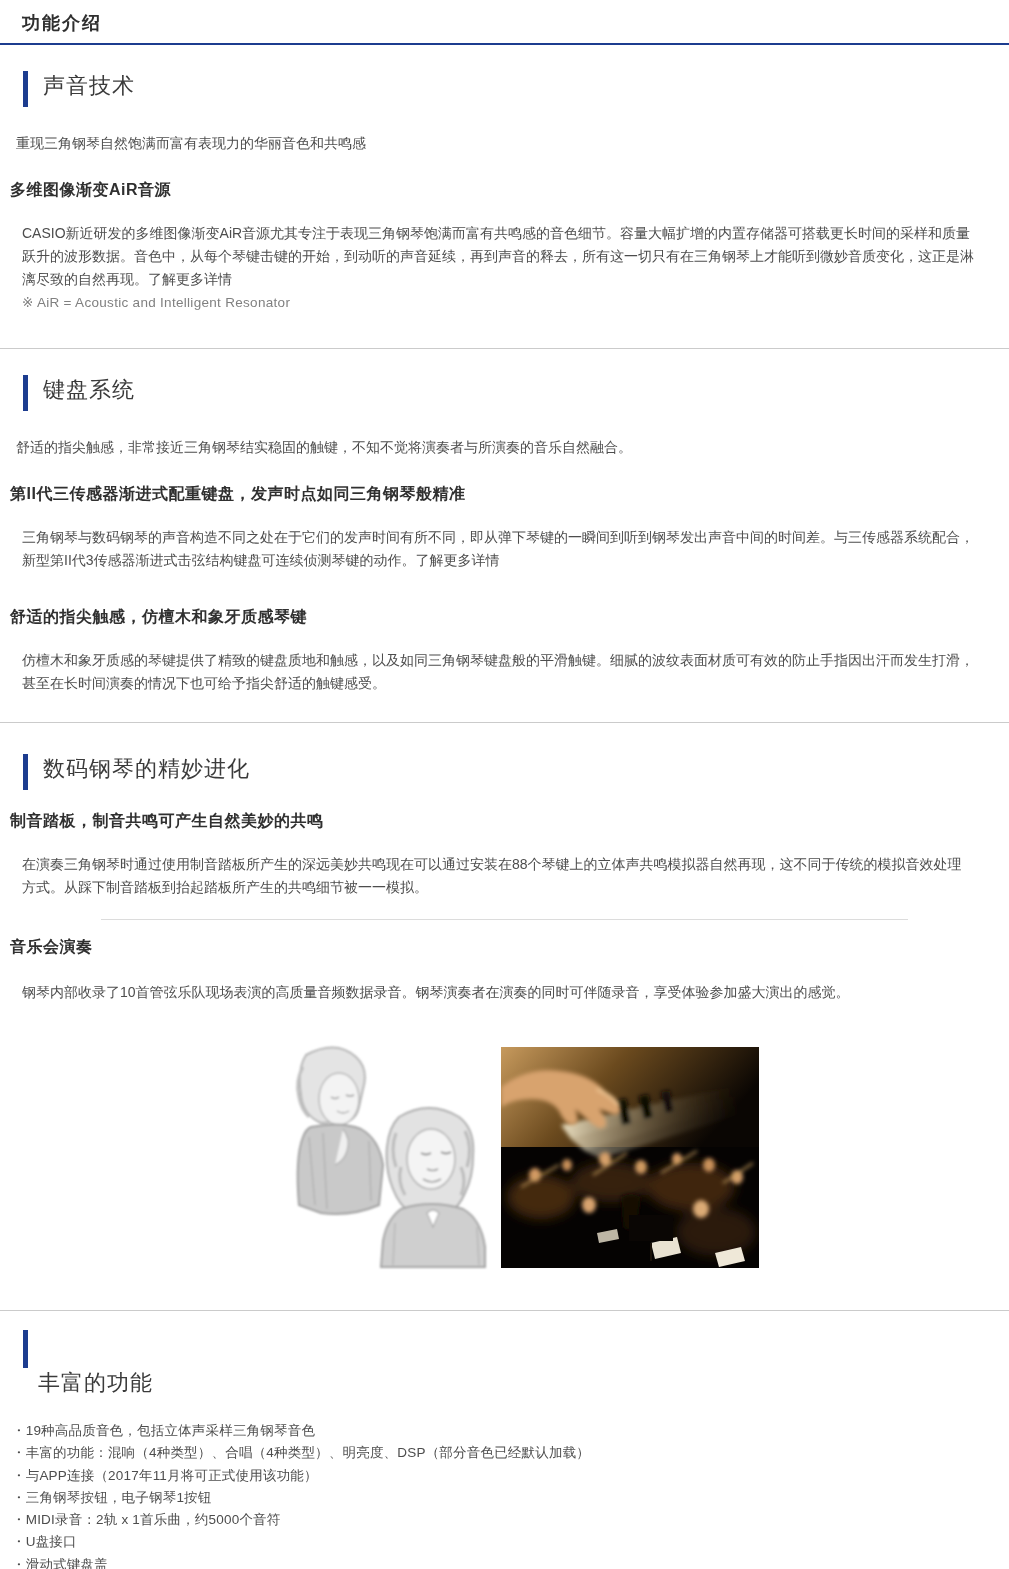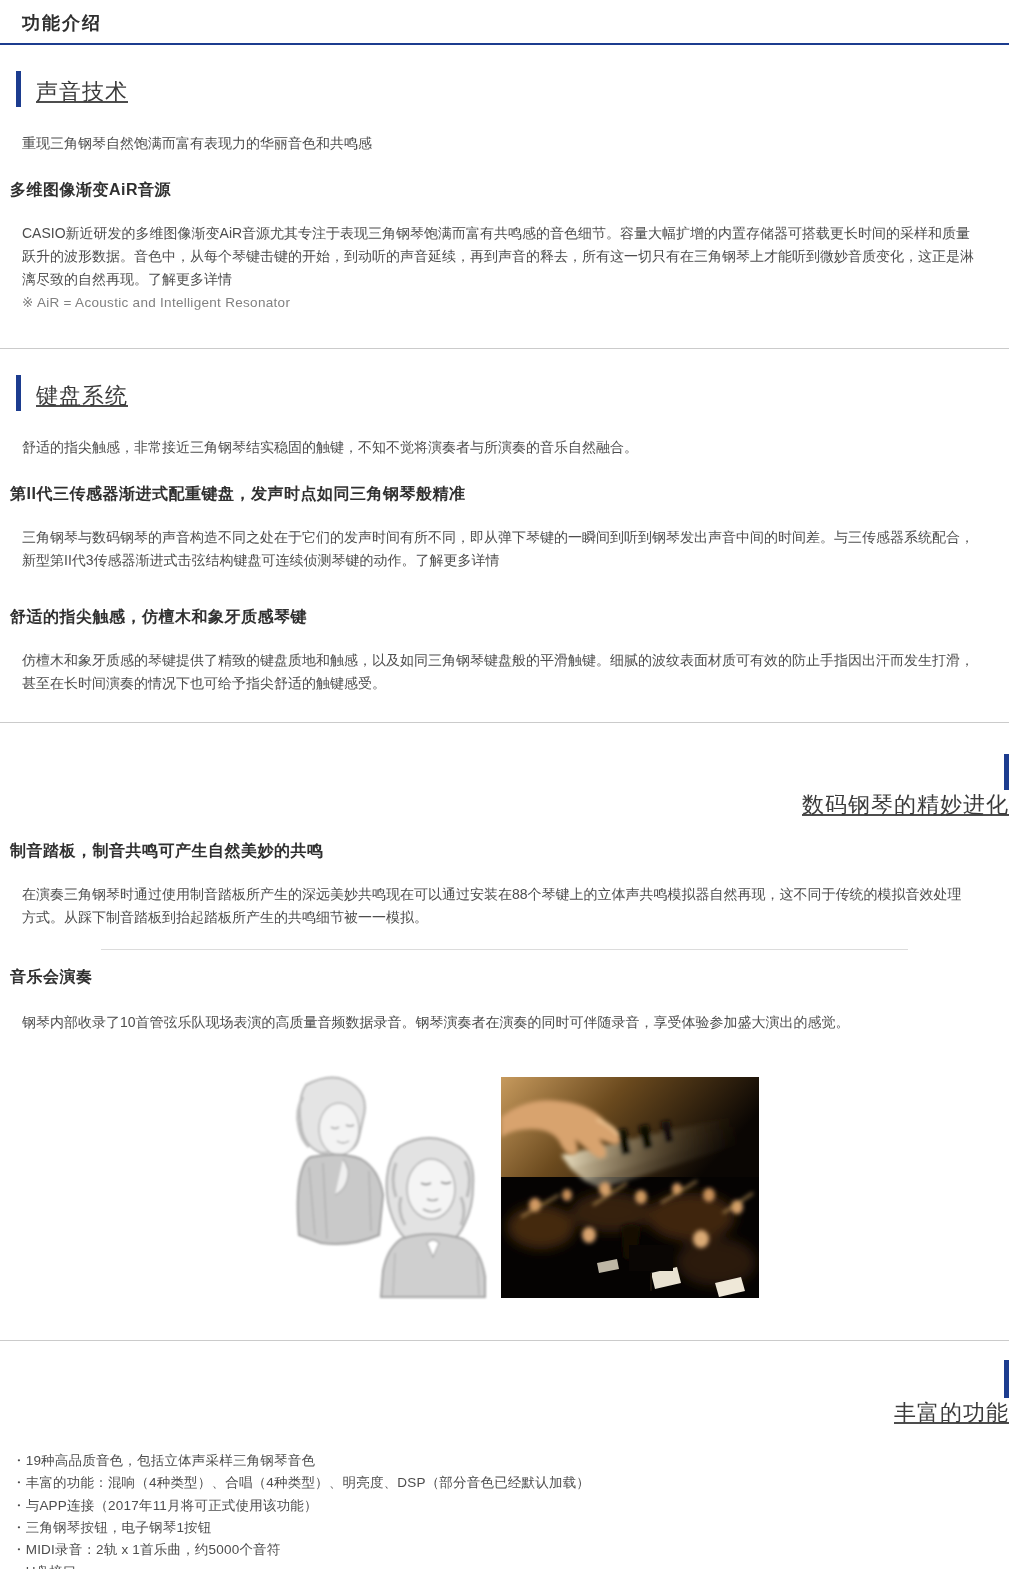--- a/index.html
+++ b/index.html
@@ -5,25 +5,25 @@
   * { box-sizing: border-box; }
   html,body { margin:0; padding:0; }
   body {
     width:1009px; height:1569px; background:#ffffff;
     font-family:"Liberation Sans","DejaVu Sans",sans-serif;
     color:#4d4d4d; overflow:hidden; position:relative;
   }
   .title-wrap { padding:11px 0 8px 22px; border-bottom:2px solid #1c3c8f; }
   .page-title { font-size:18px; font-weight:bold; color:#2f2f2f; letter-spacing:2px; margin:0; }
 
-  .section-header { display:flex; align-items:flex-end; margin:26px 0 0 16px;text-decoration:underline; }
+  .section-header { display:flex; align-items:flex-start; margin:26px 0 0 23px; }
   .accent-bar { width:5px; height:36px; background:#1c3c8f; flex:0 0 auto; }
   .section-title { font-size:22px; color:#3b3b3b; font-weight:500; margin:0 0 0 15px; letter-spacing:1px; }
 
-  .p-intro { margin:25px 30px 0 22px; font-size:14px; color:#4d4d4d; line-height:23px; }
+  .p-intro { margin:25px 30px 0 16px; font-size:14px; color:#4d4d4d; line-height:23px; }
   .subhead { margin:25px 20px 0 10px; font-size:16px; font-weight:bold; color:#303030; letter-spacing:0.5px; }
   .p-body { margin:21px 34px 0 22px; font-size:14px; color:#4d4d4d; line-height:23px; }
   .p-note { margin:3px 0 0 22px; font-size:13.5px; color:#808080; letter-spacing:0.3px; }
   .learn-more { color:#4d4d4d; cursor:pointer; }
 
   hr.full { border:none; border-top:1px solid #cbcbcb; margin:38px 0 0 0; }
   hr.full2 { border:none; border-top:1px solid #cbcbcb; margin:27px 0 0 0; }
   hr.full3 { border:none; border-top:1px solid #cbcbcb; margin:33px 0 0 0; }
   hr.short { border:none; border-top:1px solid #dcdcdc; margin:20px auto 0 auto; width:80%; }
 
@@ -68,21 +68,21 @@
 <h3 class="subhead">第II代三传感器渐进式配重键盘，发声时点如同三角钢琴般精准</h3>
 
 <p class="p-body"><span>三角钢琴与数码钢琴的声音构造不同之处在于它们的发声时间有所不同，即从弹下琴键的一瞬间到听到钢琴发出声音中间的时间差。与三传感器系统配合，新型第II代3传感器渐进式击弦结构键盘可连续侦测琴键的动作。</span><span class="learn-more">了解更多详情</span></p>
 
 <h3 class="subhead" style="margin-top:35px;">舒适的指尖触感，仿檀木和象牙质感琴键</h3>
 
 <p class="p-body">仿檀木和象牙质感的琴键提供了精致的键盘质地和触感，以及如同三角钢琴键盘般的平滑触键。细腻的波纹表面材质可有效的防止手指因出汗而发生打滑，甚至在长时间演奏的情况下也可给予指尖舒适的触键感受。</p>
 
 <hr class="full2">
 
-<div class="section-header" style="margin-top:31px;flex-direction:column;">
+<div class="section-header" style="margin-top:31px;">
   <span class="accent-bar"></span>
   <h2 class="section-title">数码钢琴的精妙进化</h2>
 </div>
 
 <h3 class="subhead" style="margin-top:21px;">制音踏板，制音共鸣可产生自然美妙的共鸣</h3>
 
 <p class="p-body">在演奏三角钢琴时通过使用制音踏板所产生的深远美妙共鸣现在可以通过安装在88个琴键上的立体声共鸣模拟器自然再现，这不同于传统的模拟音效处理方式。从踩下制音踏板到抬起踏板所产生的共鸣细节被一一模拟。</p>
 
 <hr class="short">
 

